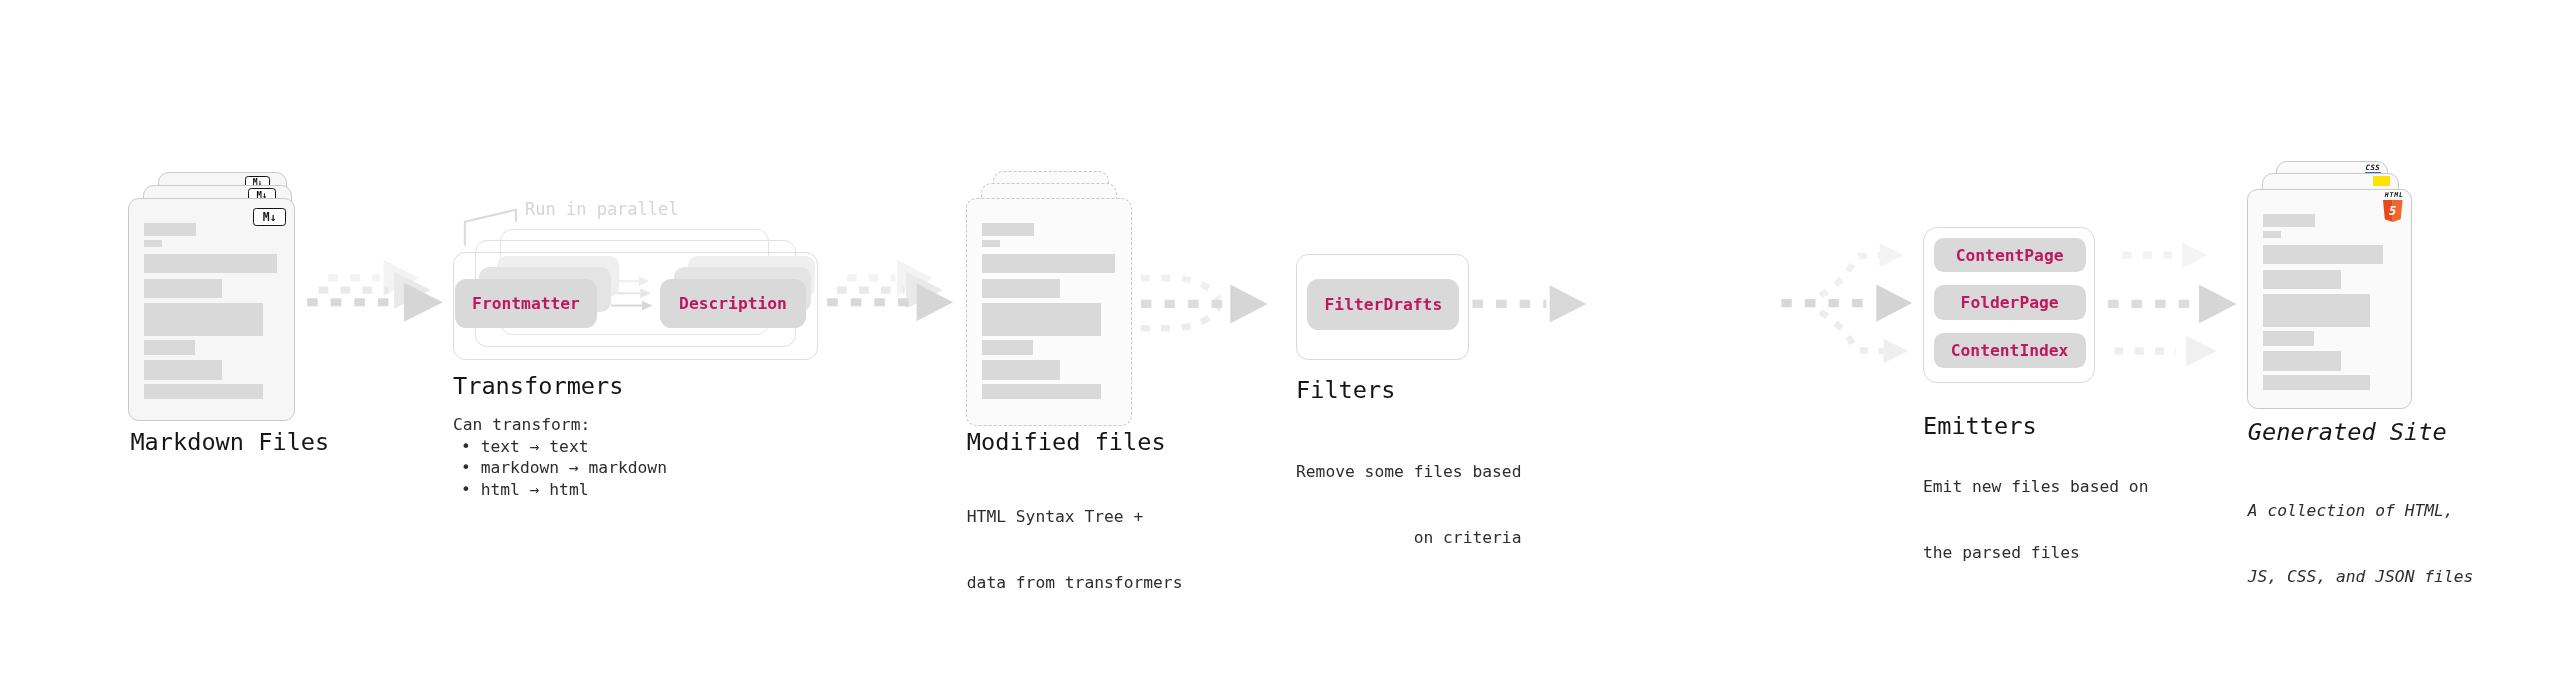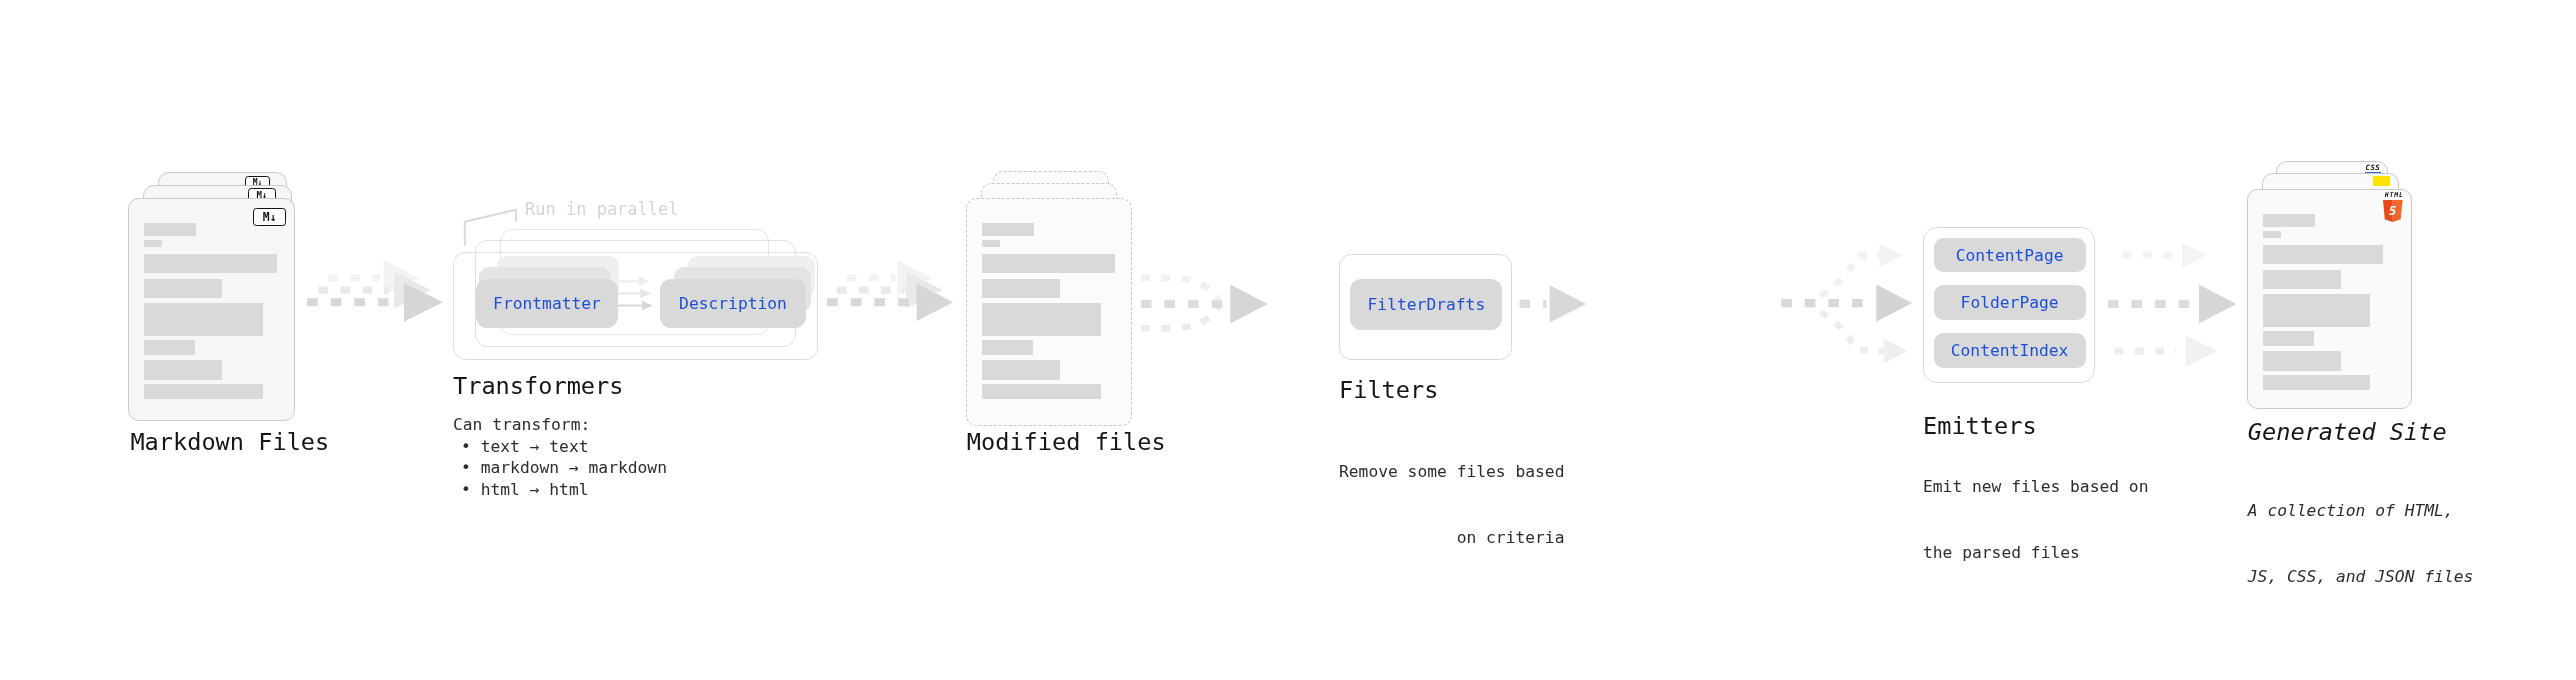--- a/index.html
+++ b/index.html
@@ -27,22 +27,22 @@
 
   
   .mdbadge{position:absolute;background:#ffffff;border:1.6px solid #141414;border-radius:3.3px;
            color:#141414;font-weight:bold;display:flex;align-items:center;justify-content:center;box-sizing:border-box;}
 
   
   .obox{position:absolute;border:1.6px solid #dedede;border-radius:12.2px;box-sizing:border-box;background:transparent;}
   .fbox{position:absolute;border:1.6px solid #d9d9d9;border-radius:12.2px;box-sizing:border-box;background:#ffffff;}
 
   
-  .pill{position:absolute;background:#d9d9d9;border-radius:11.4px;color:#1d4ed8;font-size:16.3px;
-        display:flex;align-items:center;justify-content:center;white-space:pre;}
+  .pill{position:absolute;background:#d9d9d9;border-radius:11.4px;color:#be185d;font-size:16.3px;
+        display:flex;align-items:center;justify-content:center;white-space:pre;font-weight:bold;}
   .pill.echo1{background:#e4e4e4;border-radius:10.6px;}
   .pill.echo2{background:#efefef;border-radius:9.8px;}
 
   
   .label{position:absolute;font-size:23.6px;color:#161616;white-space:pre;line-height:1.2;}
   .caption{position:absolute;font-size:16.3px;color:#2d2d2d;white-space:pre;line-height:22px;}
   .caption span{display:block;}
   .annotation{position:absolute;font-size:17px;color:#d5d5d5;white-space:pre;}
 
   
@@ -143,21 +143,21 @@
   </div>
 
   <div class="stage" style="left:453px;top:195px;width:382px;height:309px;">
     <div class="annotation" style="left:72px;top:4.1px;">Run in parallel</div>
     <div class="obox" style="left:47px;top:34px;width:269px;height:106px;border-color:#e4e4e4;"></div>
     <div class="obox" style="left:22px;top:45px;width:321px;height:107px;border-color:#e1e1e1;"></div>
     <div class="obox" style="left:0px;top:57px;width:365px;height:108px;"></div>
 
     <div class="pill echo2" style="left:44px;top:61px;width:122px;height:41px;"></div>
     <div class="pill echo1" style="left:26px;top:72px;width:132px;height:45px;"></div>
-    <div class="pill" style="left:23px;top:84px;width:142px;height:49px;">Frontmatter</div>
+    <div class="pill" style="left:2px;top:84px;width:142px;height:49px;">Frontmatter</div>
 
     <div class="pill echo2" style="left:235px;top:61px;width:127px;height:41px;"></div>
     <div class="pill echo1" style="left:221px;top:72px;width:137px;height:45px;"></div>
     <div class="pill" style="left:207px;top:84px;width:146px;height:49px;">Description</div>
 
     <div class="label" style="left:0px;top:177px;">Transformers</div>
     <div class="caption" style="left:0px;top:219px;">Can transform:</div>
     <div class="caption" style="left:8.1px;top:241px;text-align:right;">• text → text</div>
     <div class="caption" style="left:8.1px;top:262px;">• markdown → markdown</div>
     <div class="caption" style="left:8.1px;top:284px;">• html → html</div>
@@ -172,23 +172,27 @@
           <div class="bar b2"></div>
           <div class="bar b3"></div>
           <div class="bar b4"></div>
         <div class="bar b5"></div>
           <div class="bar b6"></div>
           <div class="bar b7"></div>
           <div class="bar b8"></div>
       </div>
     </div>
     <div class="label" style="left:0.8px;top:267px;">Modified files</div>
-  </div>
-
-  <div class="stage" style="left:1339px;top:254px;width:195px;height:228px;text-align:right;">
+    <div class="caption" style="left:0.8px;top:301px;">
+      <span>HTML Syntax Tree +</span>
+      <span>data from transformers</span>
+    </div>
+  </div>
+
+  <div class="stage" style="left:1296px;top:254px;width:195px;height:228px;text-align:right;">
     <div class="fbox" style="left:0px;top:0px;width:173px;height:106px;"></div>
     <div class="pill" style="left:11.4px;top:25px;width:152px;height:51px;">FilterDrafts</div>
     <div class="label" style="left:0px;top:122px;">Filters</div>
     <div class="caption" style="left:0px;top:163px;">
       <span>Remove some files based</span>
       <span>on criteria</span>
     </div>
   </div>
 
 

